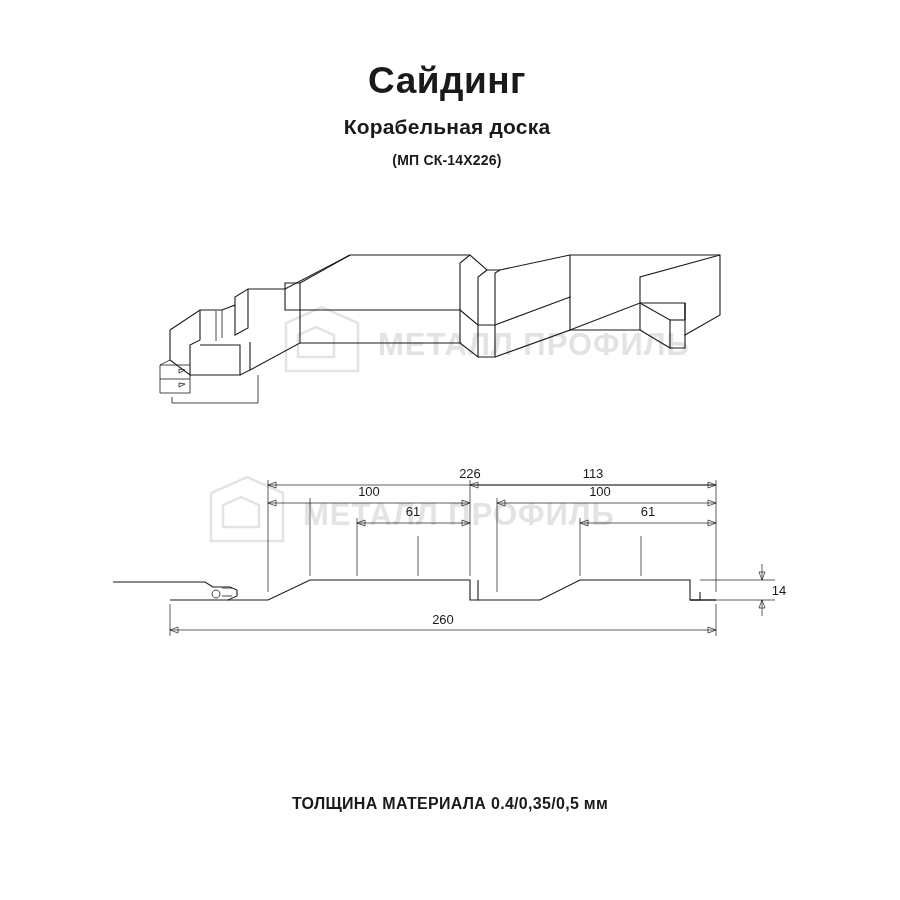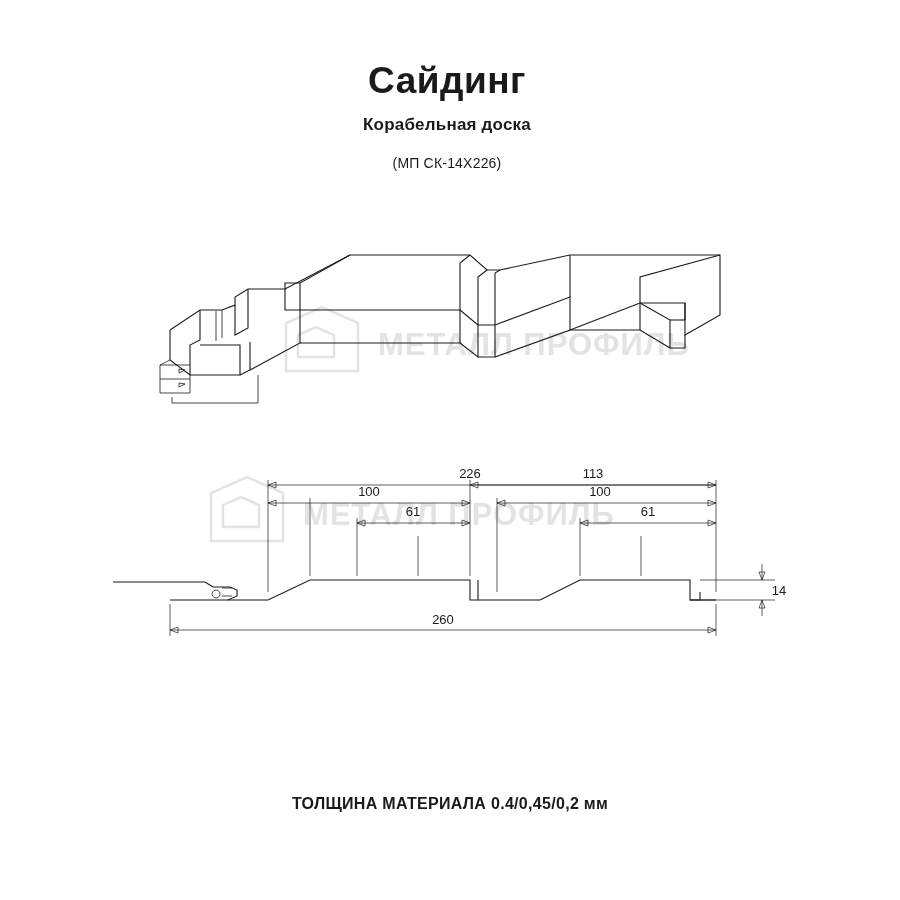--- a/index.html
+++ b/index.html
@@ -32,29 +32,29 @@
     text-align: center;
   }
   .title {
     font-size: 37px;
     font-weight: bold;
     letter-spacing: 0.5px;
     line-height: 1.15;
     margin: 0;
   }
   .subtitle {
-    font-size: 17px;
+    font-size: 21px;
     font-weight: bold;
     margin: 12px 0 0 0;
     letter-spacing: 0.2px;
   }
   .code {
     font-size: 14px;
-    font-weight: normal;
-    margin: 20px 0 0 0;
+    font-weight: bold;
+    margin: 13px 0 0 0;
     letter-spacing: 0.2px;
   }
 
   
   .footer {
     position: absolute;
     left: 0;
     top: 795px;
     width: 900px;
     text-align: center;
@@ -260,15 +260,15 @@
       <g>
         <path class="dim" d="M762 124 L762 140"></path>
         <path class="dim" d="M762 160 L762 176"></path>
         <path class="dim" d="M762 140 l-3 -8 h6 z" fill="#1a1a1a"></path>
         <path class="dim" d="M762 160 l-3 8 h6 z" fill="#1a1a1a"></path>
         <text class="dimtext" x="779" y="155" text-anchor="start">14</text>
       </g>
     </svg>
   </div>
 
-  <div class="footer">ТОЛЩИНА МАТЕРИАЛА 0.4/0,45/0,2 мм</div>
+  <div class="footer">ТОЛЩИНА МАТЕРИАЛА 0.4/0,35/0,5 мм</div>
 
 </div>
 
 </body></html>

